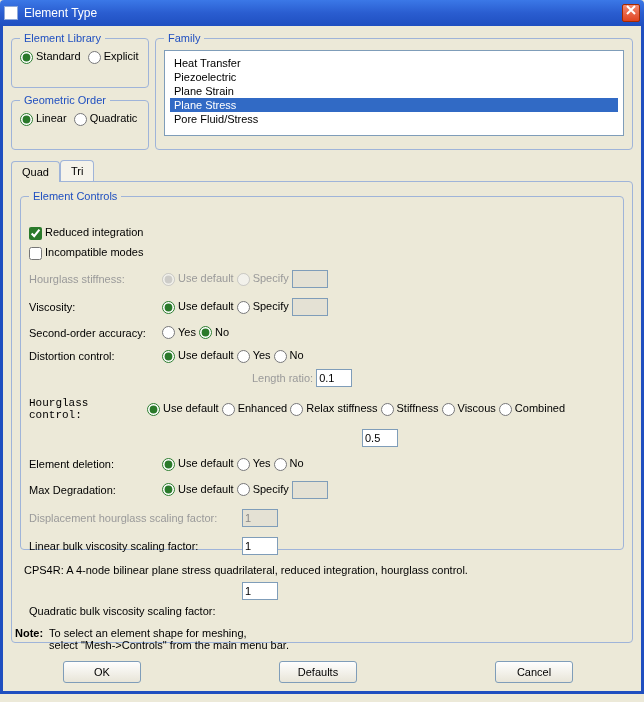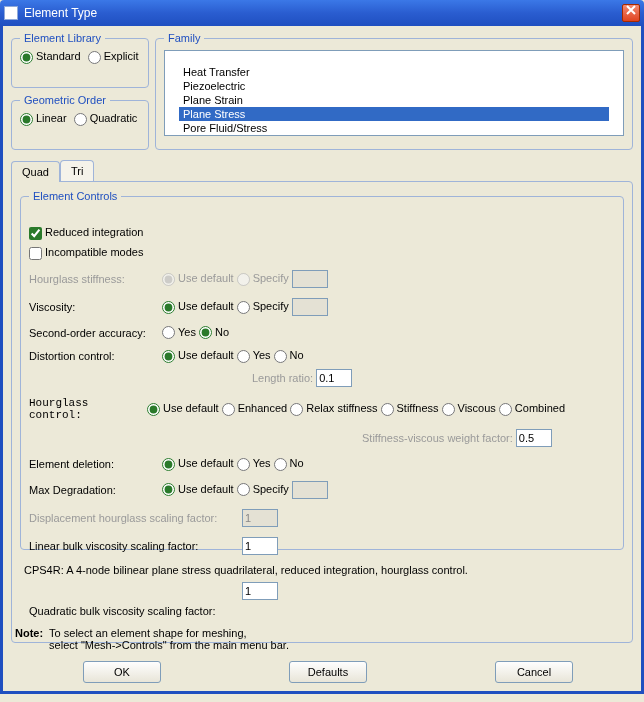--- a/index.html
+++ b/index.html
@@ -76,21 +76,21 @@
     gap: 6px;
     width: 138px;
   }
   .left-col fieldset { height: 56px; }
   .family-box { flex: 1; }
   .family-list {
     background: #fff;
     border: 1px solid #7f9db9;
     height: 86px;
     overflow-y: scroll;
-    padding: 14px;
+    padding: 5px;
   }
   .family-list .item {
     padding: 1px 4px;
     cursor: pointer;
   }
   .family-list .item.selected {
     background: #316ac5;
     color: #fff;
   }
   .radio-row { display: flex; align-items: center; gap: 2px; }
@@ -162,21 +162,21 @@
     position: absolute;
     bottom: 40px;
     left: 12px;
     display:flex;
     gap: 6px;
   }
   .note b { font-weight: bold; }
   .button-row {
     position: absolute;
     bottom: 8px;
-    left: 20px;
+    left: 0;
     right: 8px;
     display: flex;
     justify-content: space-between;
     padding: 0 60px;
   }
   .btn {
     min-width: 78px;
     height: 22px;
     background: linear-gradient(to bottom, #fefefe, #e8e5d8);
     border: 1px solid #7f9db9;
@@ -289,21 +289,20 @@
         <span class="ctrl-label-w">Hourglass control:</span>
         <label><input type="radio" name="hgc" checked="" style=""><span>Use default</span></label>
         <label><input type="radio" name="hgc" style=""><span>Enhanced</span></label>
         <label><input type="radio" name="hgc" style=""><span>Relax stiffness</span></label>
         <label><input type="radio" name="hgc" style=""><span>Stiffness</span></label>
         <label><input type="radio" name="hgc" style=""><span>Viscous</span></label>
         <label><input type="radio" name="hgc" style=""><span>Combined</span></label>
       </div>
       <div class="ctrl-row" style="margin-top:8px;">
         <span style="width:330px;"></span>
-        <span class="disabled-text">Stiffness-viscous weight factor:</span>
         <input class="num-input" value="0.5" style="">
       </div>
 
       <div class="ctrl-row">
         <span class="ctrl-label">Element deletion:</span>
         <label><input type="radio" name="edel" checked="" style=""><span>Use default</span></label>
         <label><input type="radio" name="edel" style=""><span>Yes</span></label>
         <label><input type="radio" name="edel" style=""><span>No</span></label>
       </div>
 

